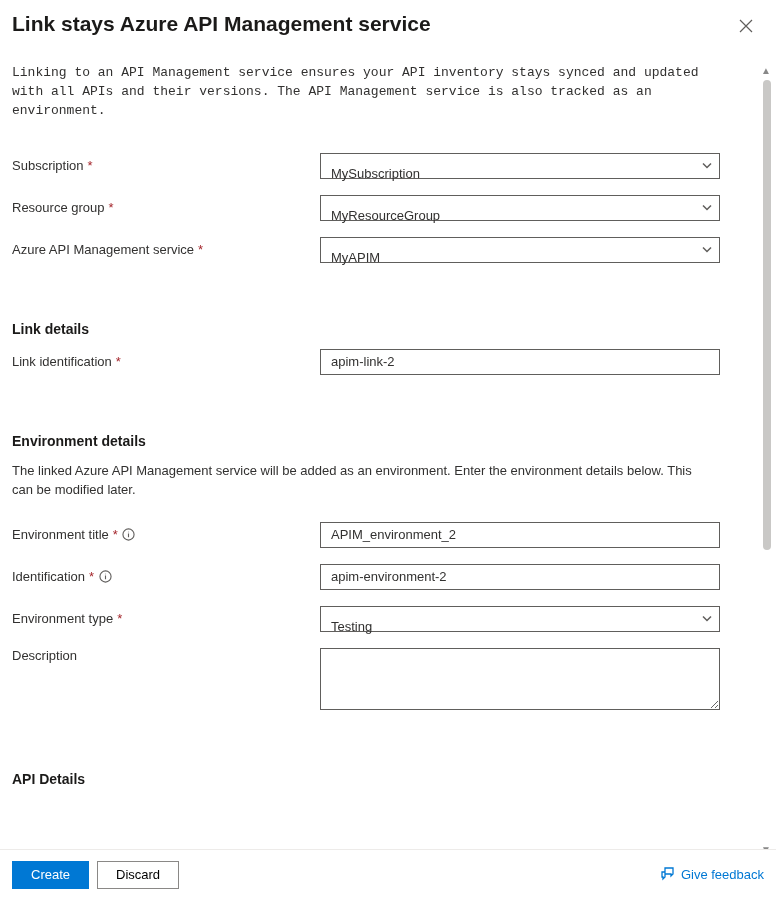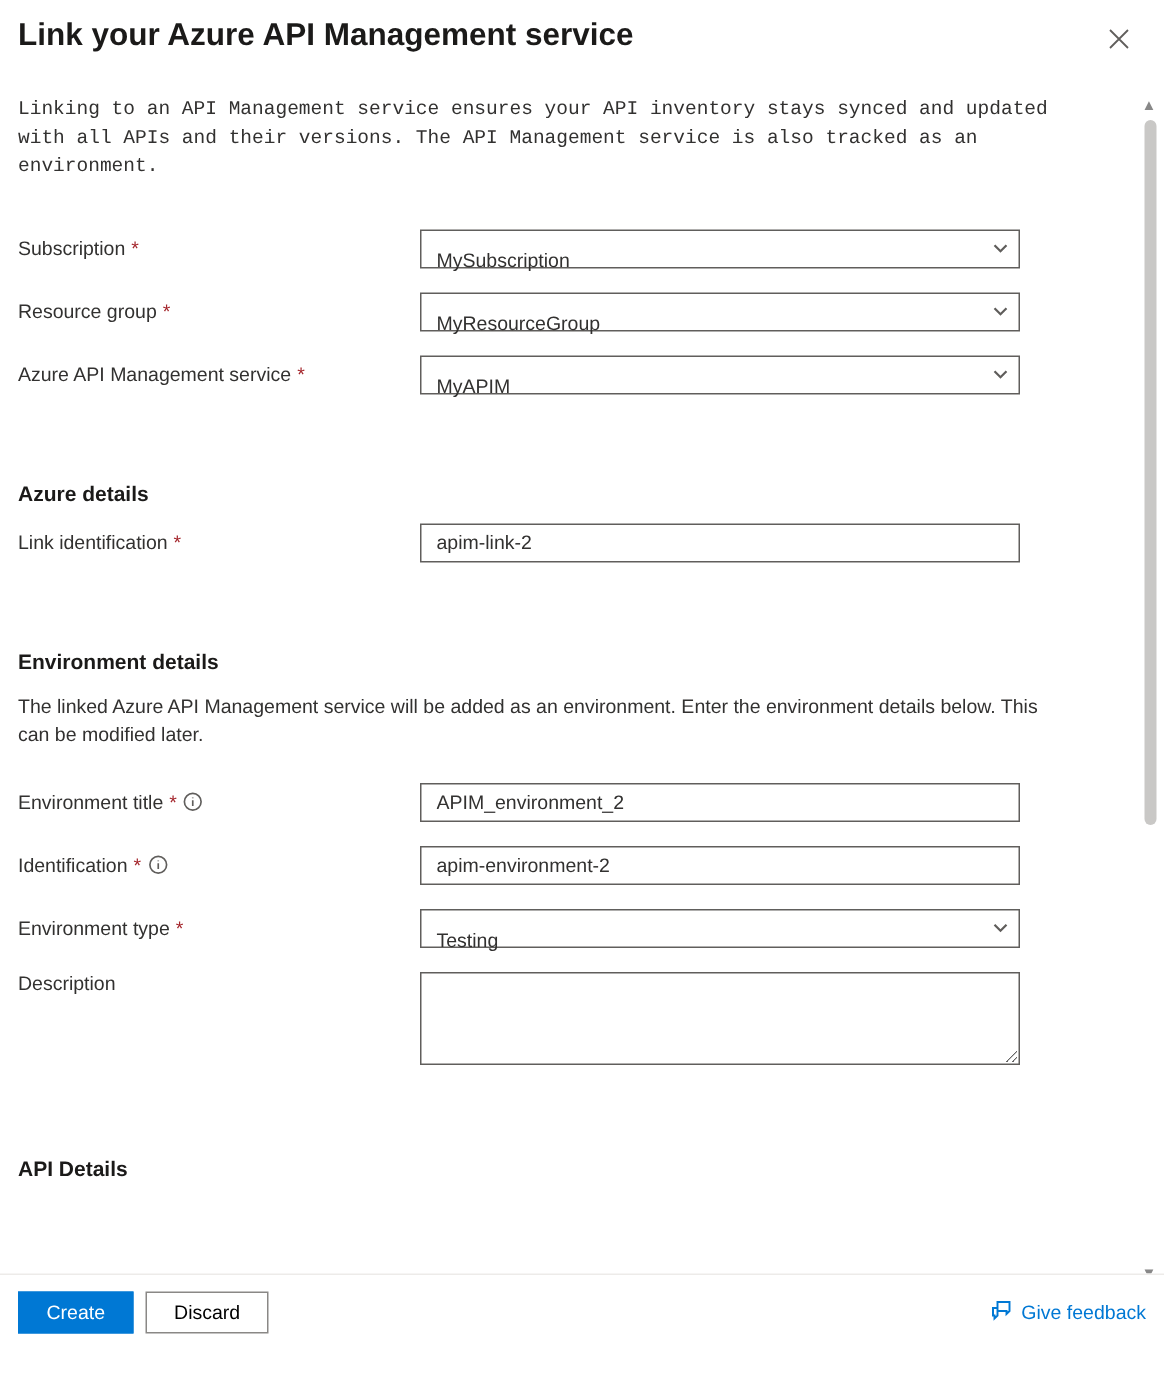--- a/index.html
+++ b/index.html
@@ -94,20 +94,21 @@
       line-height: 1.5;
       color: #323130;
       margin-bottom: 22px;
       max-width: 700px;
     }
     .form-row {
       display: flex;
       align-items: center;
       margin-bottom: 16px;
       min-height: 26px;
+      gap: 40px;
     }
     .form-row.tall {
       align-items: flex-start;
     }
     .field-label {
       width: 268px;
       flex-shrink: 0;
       font-size: 13px;
       color: #323130;
       display: flex;
@@ -232,21 +233,21 @@
       height: 14px;
       stroke: #0078d4;
       fill: none;
       stroke-width: 1.3;
     }
   </style>
 </head>
 <body>
 
 <div class="header-row">
-  <h1 class="panel-title">Link your Azure API Management service</h1>
+  <h1 class="panel-title">Link stays Azure API Management service</h1>
   <button class="close-btn">
     <svg viewBox="0 0 14 14">
         <path d="M1 1 L13 13 M13 1 L1 13"></path>
       </svg>
   </button>
 </div>
 
 <div class="scroll-arrow up">▲</div>
 <div class="scrollbar-track"></div>
 <div class="scroll-arrow down">▼</div>
@@ -302,21 +303,21 @@
           </div>
         <span class="chev"><svg viewBox="0 0 10 10">
               <path d="M1 3 L5 7 L9 3"></path>
             </svg></span>
       </div>
     </div>
   </div>
 
   <div class="section-gap"></div>
 
-  <div class="section-heading">Azure details</div>
+  <div class="section-heading">Link details</div>
 
   <div class="form-row">
     <div class="field-label">
       <span>Link identification</span>
       <span class="req">*</span>
     </div>
     <div class="field-control">
       <input class="text-input" type="text" value="apim-link-2" style="">
     </div>
   </div>

